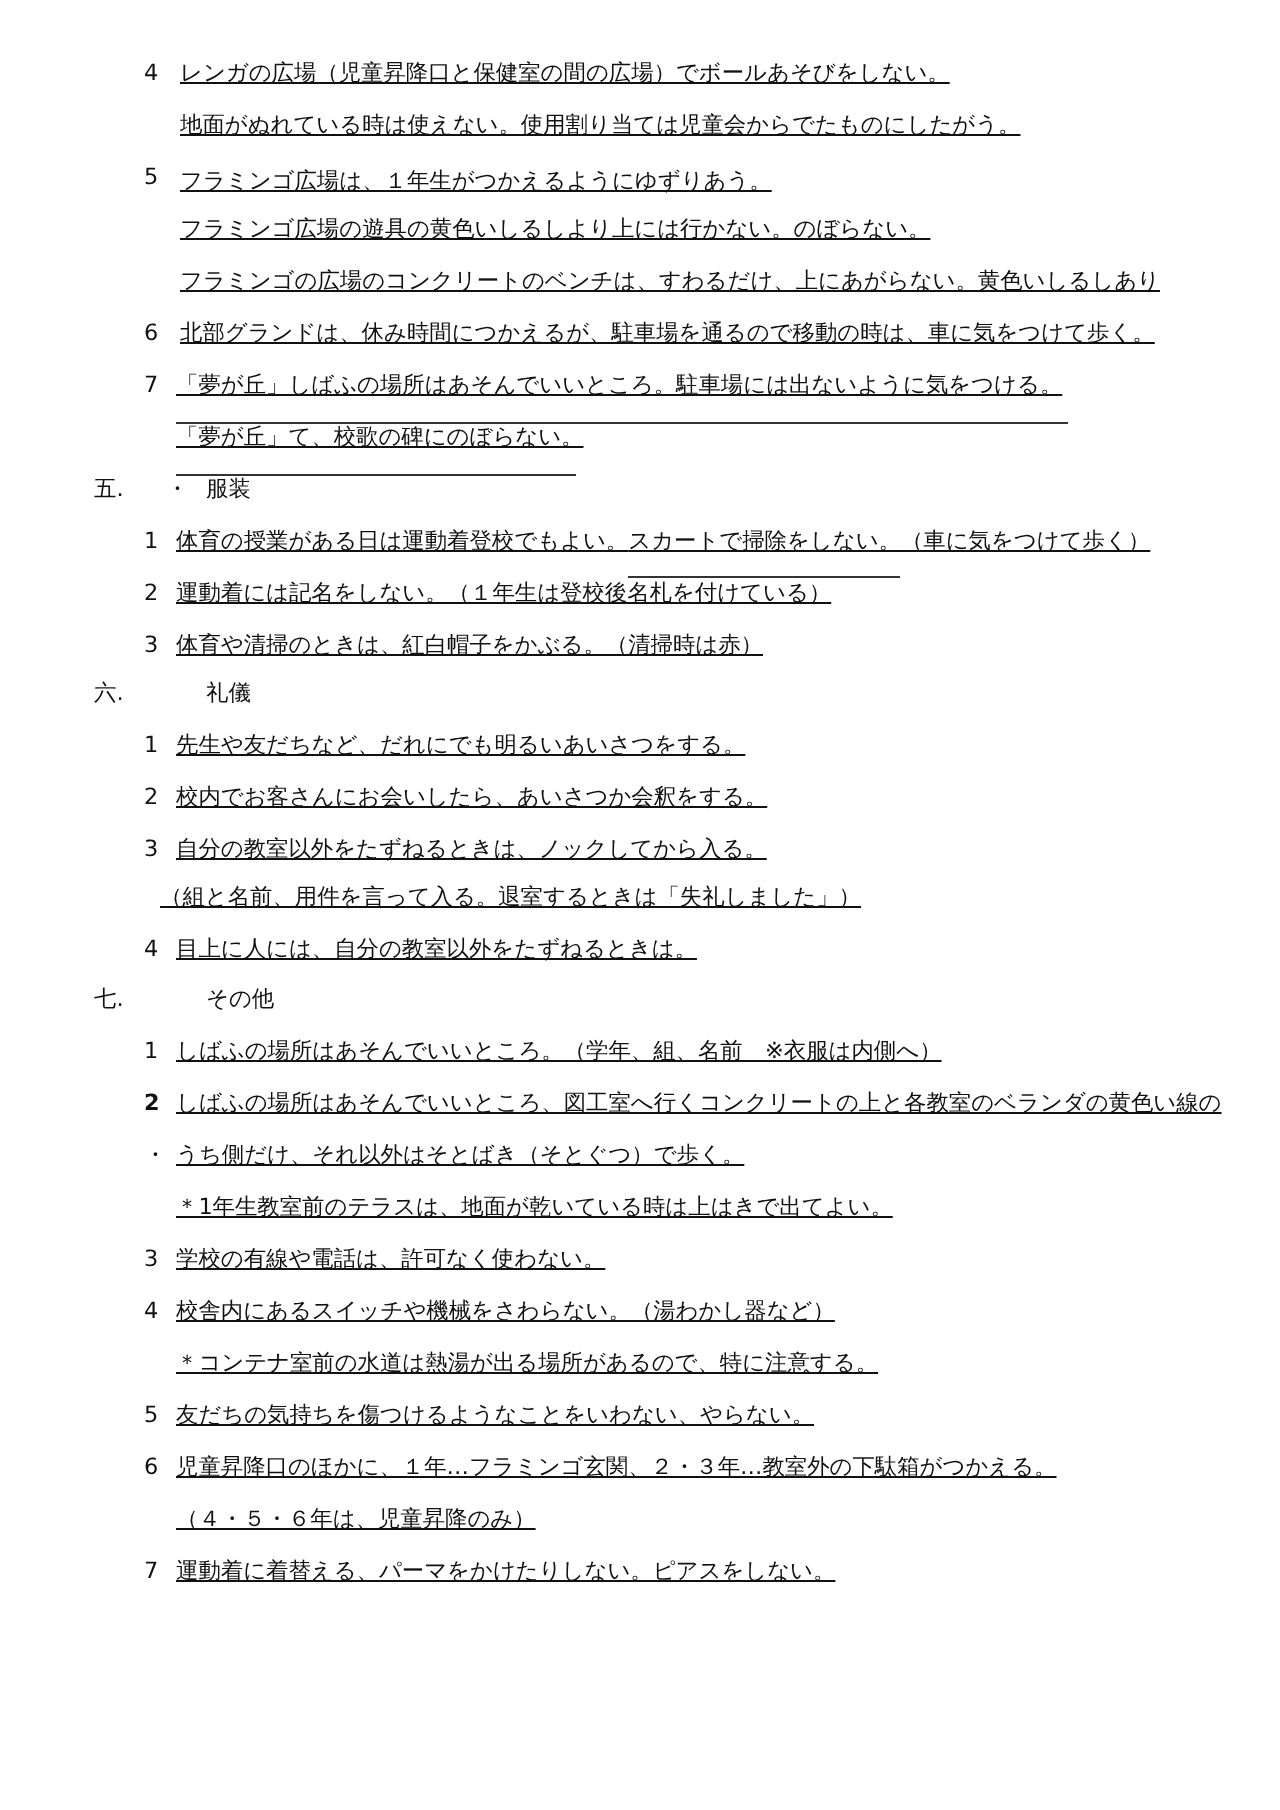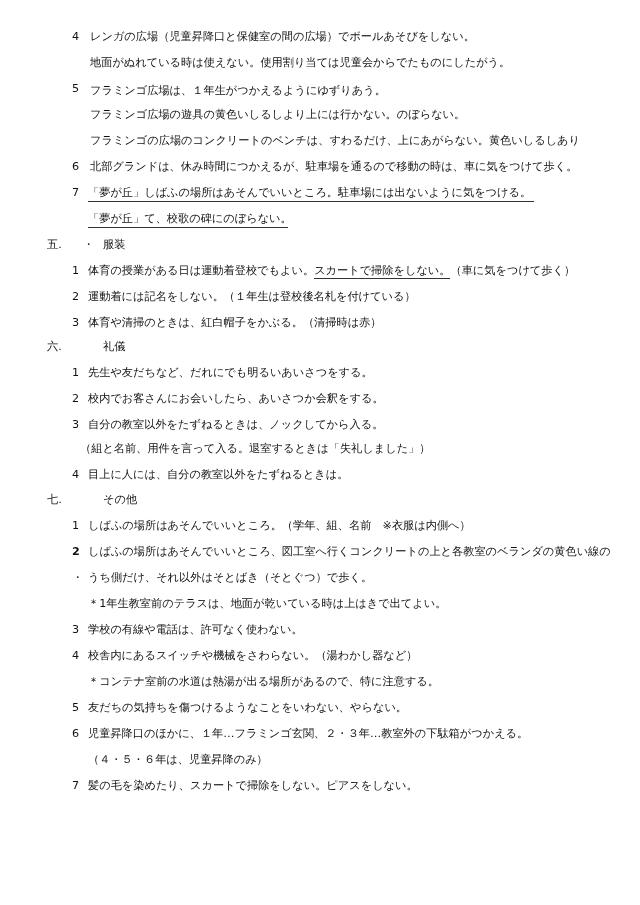--- a/index.html
+++ b/index.html
@@ -1,21 +1,21 @@
 <!DOCTYPE html>
 <html><head>
 <meta charset="utf-8">
 <style>
   html, body { margin:0; padding:0; background:#ffffff; }
   body { width:640px; height:905px; position:relative; overflow:hidden;
          font-family: "DejaVu Sans", "Liberation Sans", sans-serif; color:#111; }
-  .line { position:absolute; white-space:nowrap; font-size:11.2px; line-height:14px; }
+  .line { position:absolute; white-space:nowrap; font-size:11.2px; line-height:14px;text-decoration:underline; }
   .num { position:absolute; font-size:11.2px; line-height:14px; }
   .sec { position:absolute; font-size:11.2px; line-height:14px; }
-  .u { border-bottom:1px solid #333; padding-bottom:1px; }
+  .u { border-bottom:1px solid #333; padding-bottom:11px; }
   .bold { font-weight:bold; }
 </style>
 </head>
 <body>
 
 <span class="num" style="left:72px;top:30px">4</span>
 <span class="line" style="left:90px;top:30px">レンガの広場（児童昇降口と保健室の間の広場）でボールあそびをしない。</span>
 <span class="line" style="left:90px;top:56px">地面がぬれている時は使えない。使用割り当ては児童会からでたものにしたがう。</span>
 
 <span class="num" style="left:72px;top:82px">5</span>
@@ -81,13 +81,13 @@
 <span class="line" style="left:88px;top:675px">＊コンテナ室前の水道は熱湯が出る場所があるので、特に注意する。</span>
 
 <span class="num" style="left:72px;top:701px">5</span>
 <span class="line" style="left:88px;top:701px">友だちの気持ちを傷つけるようなことをいわない、やらない。</span>
 
 <span class="num" style="left:72px;top:727px">6</span>
 <span class="line" style="left:88px;top:727px">児童昇降口のほかに、１年…フラミンゴ玄関、２・３年…教室外の下駄箱がつかえる。</span>
 <span class="line" style="left:88px;top:753px">（４・５・６年は、児童昇降のみ）</span>
 
 <span class="num" style="left:72px;top:779px">7</span>
-<span class="line" style="left:88px;top:779px">髪の毛を染めたり、スカートで掃除をしない。ピアスをしない。</span>
+<span class="line" style="left:88px;top:779px">運動着に着替える、パーマをかけたりしない。ピアスをしない。</span>
 
 </body></html>

